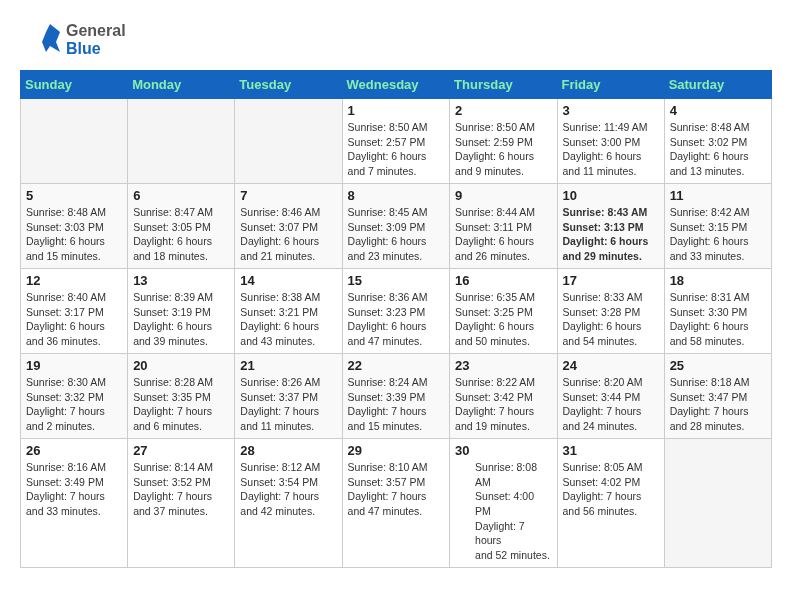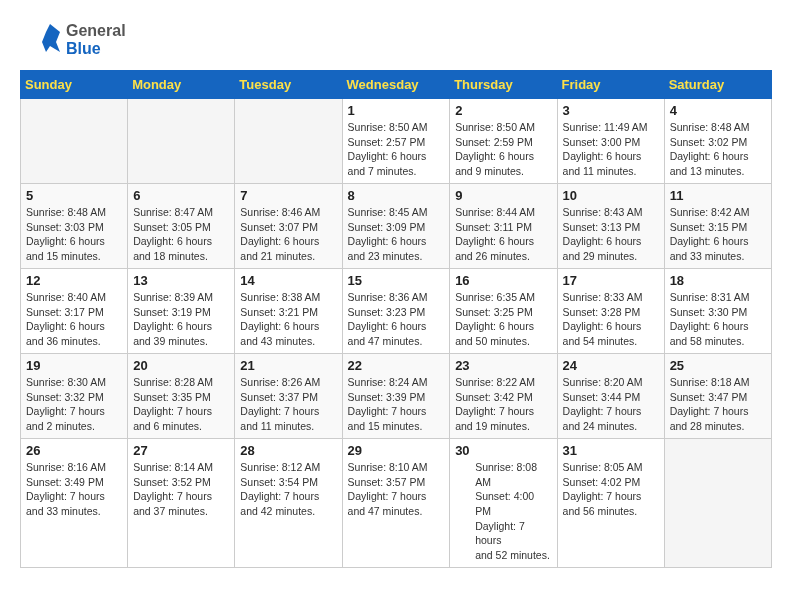--- a/index.html
+++ b/index.html
@@ -33,21 +33,21 @@
       font-size: 16px;
       color: #444;
     }
     .calendar {
       width: 100%;
       border-collapse: collapse;
       border: 1px solid #ccc;
     }
     .calendar th {
       background: #1565c0;
-      color: #fde047;
+      color: #86efac;
       font-size: 13px;
       font-weight: bold;
       padding: 6px 4px;
       text-align: left;
       border: 1px solid #1565c0;
     }
     .calendar td {
       border: 1px solid #ccc;
       vertical-align: top;
       padding: 4px 5px;
@@ -174,21 +174,21 @@
         </td>
         <td>
           <div class="day-number">9</div>
           <div class="day-info" style="white-space: pre-line;">Sunrise: 8:44 AM
 Sunset: 3:11 PM
 Daylight: 6 hours
 and 26 minutes.</div>
         </td>
         <td>
           <div class="day-number">10</div>
-          <div class="day-info" style="white-space: pre-line;">Sunrise: 8:43 AM
+          <div class="day-info" style="white-space: pre-line; font-weight: bold;">Sunrise: 8:43 AM
 Sunset: 3:13 PM
 Daylight: 6 hours
 and 29 minutes.</div>
         </td>
         <td>
           <div class="day-number">11</div>
           <div class="day-info" style="white-space: pre-line;">Sunrise: 8:42 AM
 Sunset: 3:15 PM
 Daylight: 6 hours
 and 33 minutes.</div>

